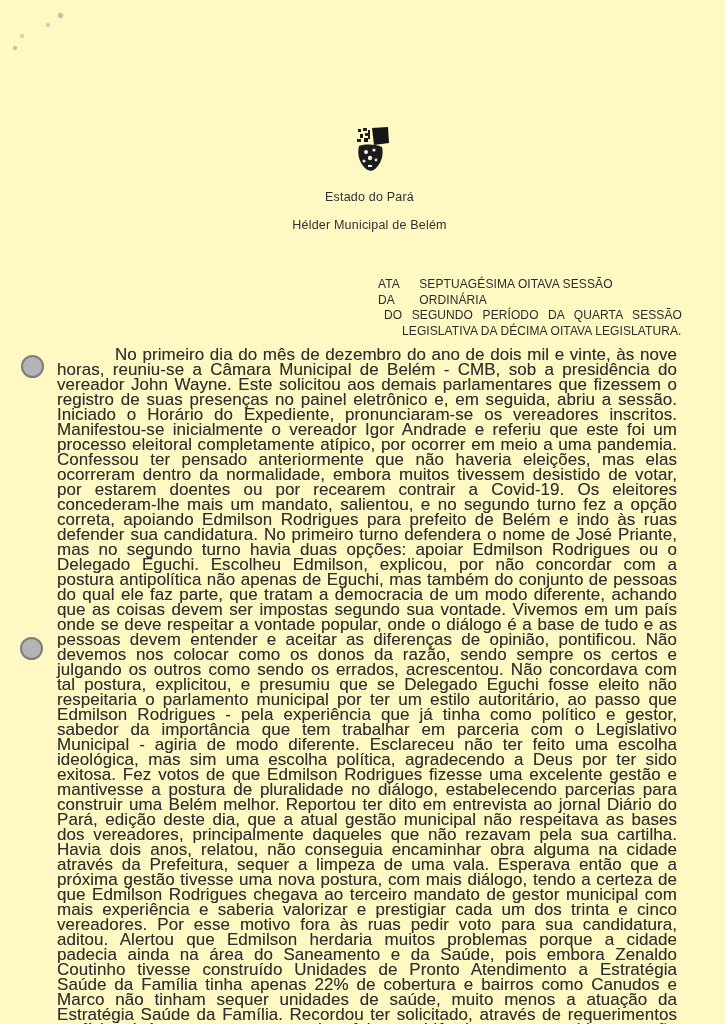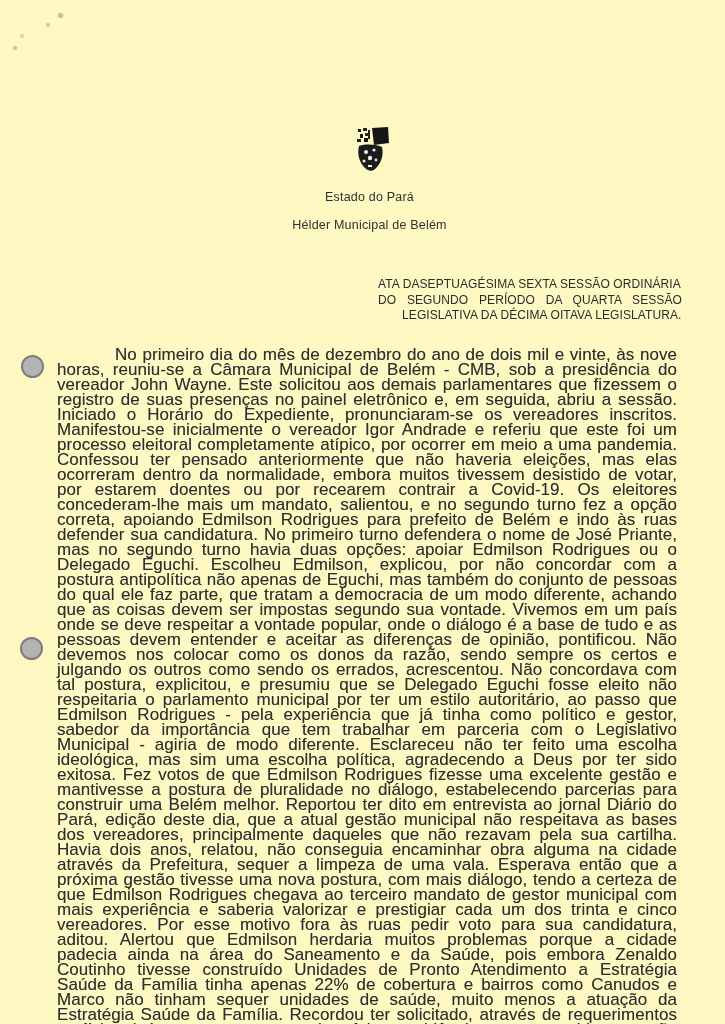--- a/index.html
+++ b/index.html
@@ -56,25 +56,26 @@
     left: 378px;
     top: 277px;
     width: 304px;
     font-size: 12px;
     line-height: 15.5px;
     color: #2b2b2b;
     letter-spacing: 0.1px;
   }
   .title-l1 {
     display: flex;
-    justify-content: flex-start;
+    justify-content: center;
   }
   .title-l2 {
     text-align: justify;
     text-align-last: justify;
+    margin-left: 6px;
   }
   .title-l3 {
     text-align: left;
     margin-left: 24px;
   }
   .body-text {
     position: absolute;
     left: 57px;
     top: 347px;
     width: 620px;
@@ -128,21 +129,21 @@
         </filter>
     </defs>
   </svg>
 
   <div class="hdr-line hdr-state">Estado do Pará</div>
   <div class="hdr-line hdr-inst">Hélder Municipal de Belém</div>
 
   <div class="title-block">
     <div class="title-l1">
       <span>ATA DA</span>
-      <span>SEPTUAGÉSIMA SEXTA SESSÃO ORDINÁRIA</span>
+      <span>SEPTUAGÉSIMA OITAVA SESSÃO ORDINÁRIA</span>
     </div>
     <div class="title-l2">DO SEGUNDO PERÍODO DA QUARTA SESSÃO</div>
     <div class="title-l3">LEGISLATIVA DA DÉCIMA OITAVA LEGISLATURA.</div>
   </div>
 
   <div class="body-text">No primeiro dia do mês de dezembro do ano de dois mil e vinte, às nove horas, reuniu-se a Câmara Municipal de Belém - CMB, sob a presidência do vereador John Wayne. Este solicitou aos demais parlamentares que fizessem o registro de suas presenças no painel eletrônico e, em seguida, abriu a sessão. Iniciado o Horário do Expediente, pronunciaram-se os vereadores inscritos. Manifestou-se inicialmente o vereador Igor Andrade e referiu que este foi um processo eleitoral completamente atípico, por ocorrer em meio a uma pandemia. Confessou ter pensado anteriormente que não haveria eleições, mas elas ocorreram dentro da normalidade, embora muitos tivessem desistido de votar, por estarem doentes ou por recearem contrair a Covid-19. Os eleitores concederam-lhe mais um mandato, salientou, e no segundo turno fez a opção correta, apoiando Edmilson Rodrigues para prefeito de Belém e indo às ruas defender sua candidatura. No primeiro turno defendera o nome de José Priante, mas no segundo turno havia duas opções: apoiar Edmilson Rodrigues ou o Delegado Eguchi. Escolheu Edmilson, explicou, por não concordar com a postura antipolítica não apenas de Eguchi, mas também do conjunto de pessoas do qual ele faz parte, que tratam a democracia de um modo diferente, achando que as coisas devem ser impostas segundo sua vontade. Vivemos em um país onde se deve respeitar a vontade popular, onde o diálogo é a base de tudo e as pessoas devem entender e aceitar as diferenças de opinião, pontificou. Não devemos nos colocar como os donos da razão, sendo sempre os certos e julgando os outros como sendo os errados, acrescentou. Não concordava com tal postura, explicitou, e presumiu que se Delegado Eguchi fosse eleito não respeitaria o parlamento municipal por ter um estilo autoritário, ao passo que Edmilson Rodrigues - pela experiência que já tinha como político e gestor, sabedor da importância que tem trabalhar em parceria com o Legislativo Municipal - agiria de modo diferente. Esclareceu não ter feito uma escolha ideológica, mas sim uma escolha política, agradecendo a Deus por ter sido exitosa. Fez votos de que Edmilson Rodrigues fizesse uma excelente gestão e mantivesse a postura de pluralidade no diálogo, estabelecendo parcerias para construir uma Belém melhor. Reportou ter dito em entrevista ao jornal Diário do Pará, edição deste dia, que a atual gestão municipal não respeitava as bases dos vereadores, principalmente daqueles que não rezavam pela sua cartilha. Havia dois anos, relatou, não conseguia encaminhar obra alguma na cidade através da Prefeitura, sequer a limpeza de uma vala. Esperava então que a próxima gestão tivesse uma nova postura, com mais diálogo, tendo a certeza de que Edmilson Rodrigues chegava ao terceiro mandato de gestor municipal com mais experiência e saberia valorizar e prestigiar cada um dos trinta e cinco vereadores. Por esse motivo fora às ruas pedir voto para sua candidatura, aditou. Alertou que Edmilson herdaria muitos problemas porque a cidade padecia ainda na área do Saneamento e da Saúde, pois embora Zenaldo Coutinho tivesse construído Unidades de Pronto Atendimento a Estratégia Saúde da Família tinha apenas 22% de cobertura e bairros como Canudos e Marco não tinham sequer unidades de saúde, muito menos a atuação da Estratégia Saúde da Família. Recordou ter solicitado, através de requerimentos e ofícios, inúmeras vezes ao atual prefeito providências nesse sentido, mas não fora atendido. Se não há investimento em prevenção é natural que seja necessário construir mais UPAs porque as pessoas adoecerão mais, refletiu. Relatou ter conversado com Edmilson Rodrigues na semana anterior à eleição e pautado várias problemáticas na área da Saúde em Belém. Passara então a ele um pouco de sua experiência, pois fora diretor de Unidade Municipal de Saúde em Belém durante quatro anos e sabia o quanto era urgente intensificar o trabalho em prevenção. A ação preventiva não se restringe apenas à Estratégia Saúde da Família, observou, mas implica também atuar para diminuir os índices de alagamento em nossa capital, onde várias ruas alagam constantemente. Externou a esperança de que a partir de primeiro de janeiro vindouro Edmilson Rodrigues estabelecesse parceria com o governador Hélder Barbalho e assim fossem encaminhadas soluções conjuntas para os problemas de Belém, o</div>
 
 </div>
 
 </body></html>

